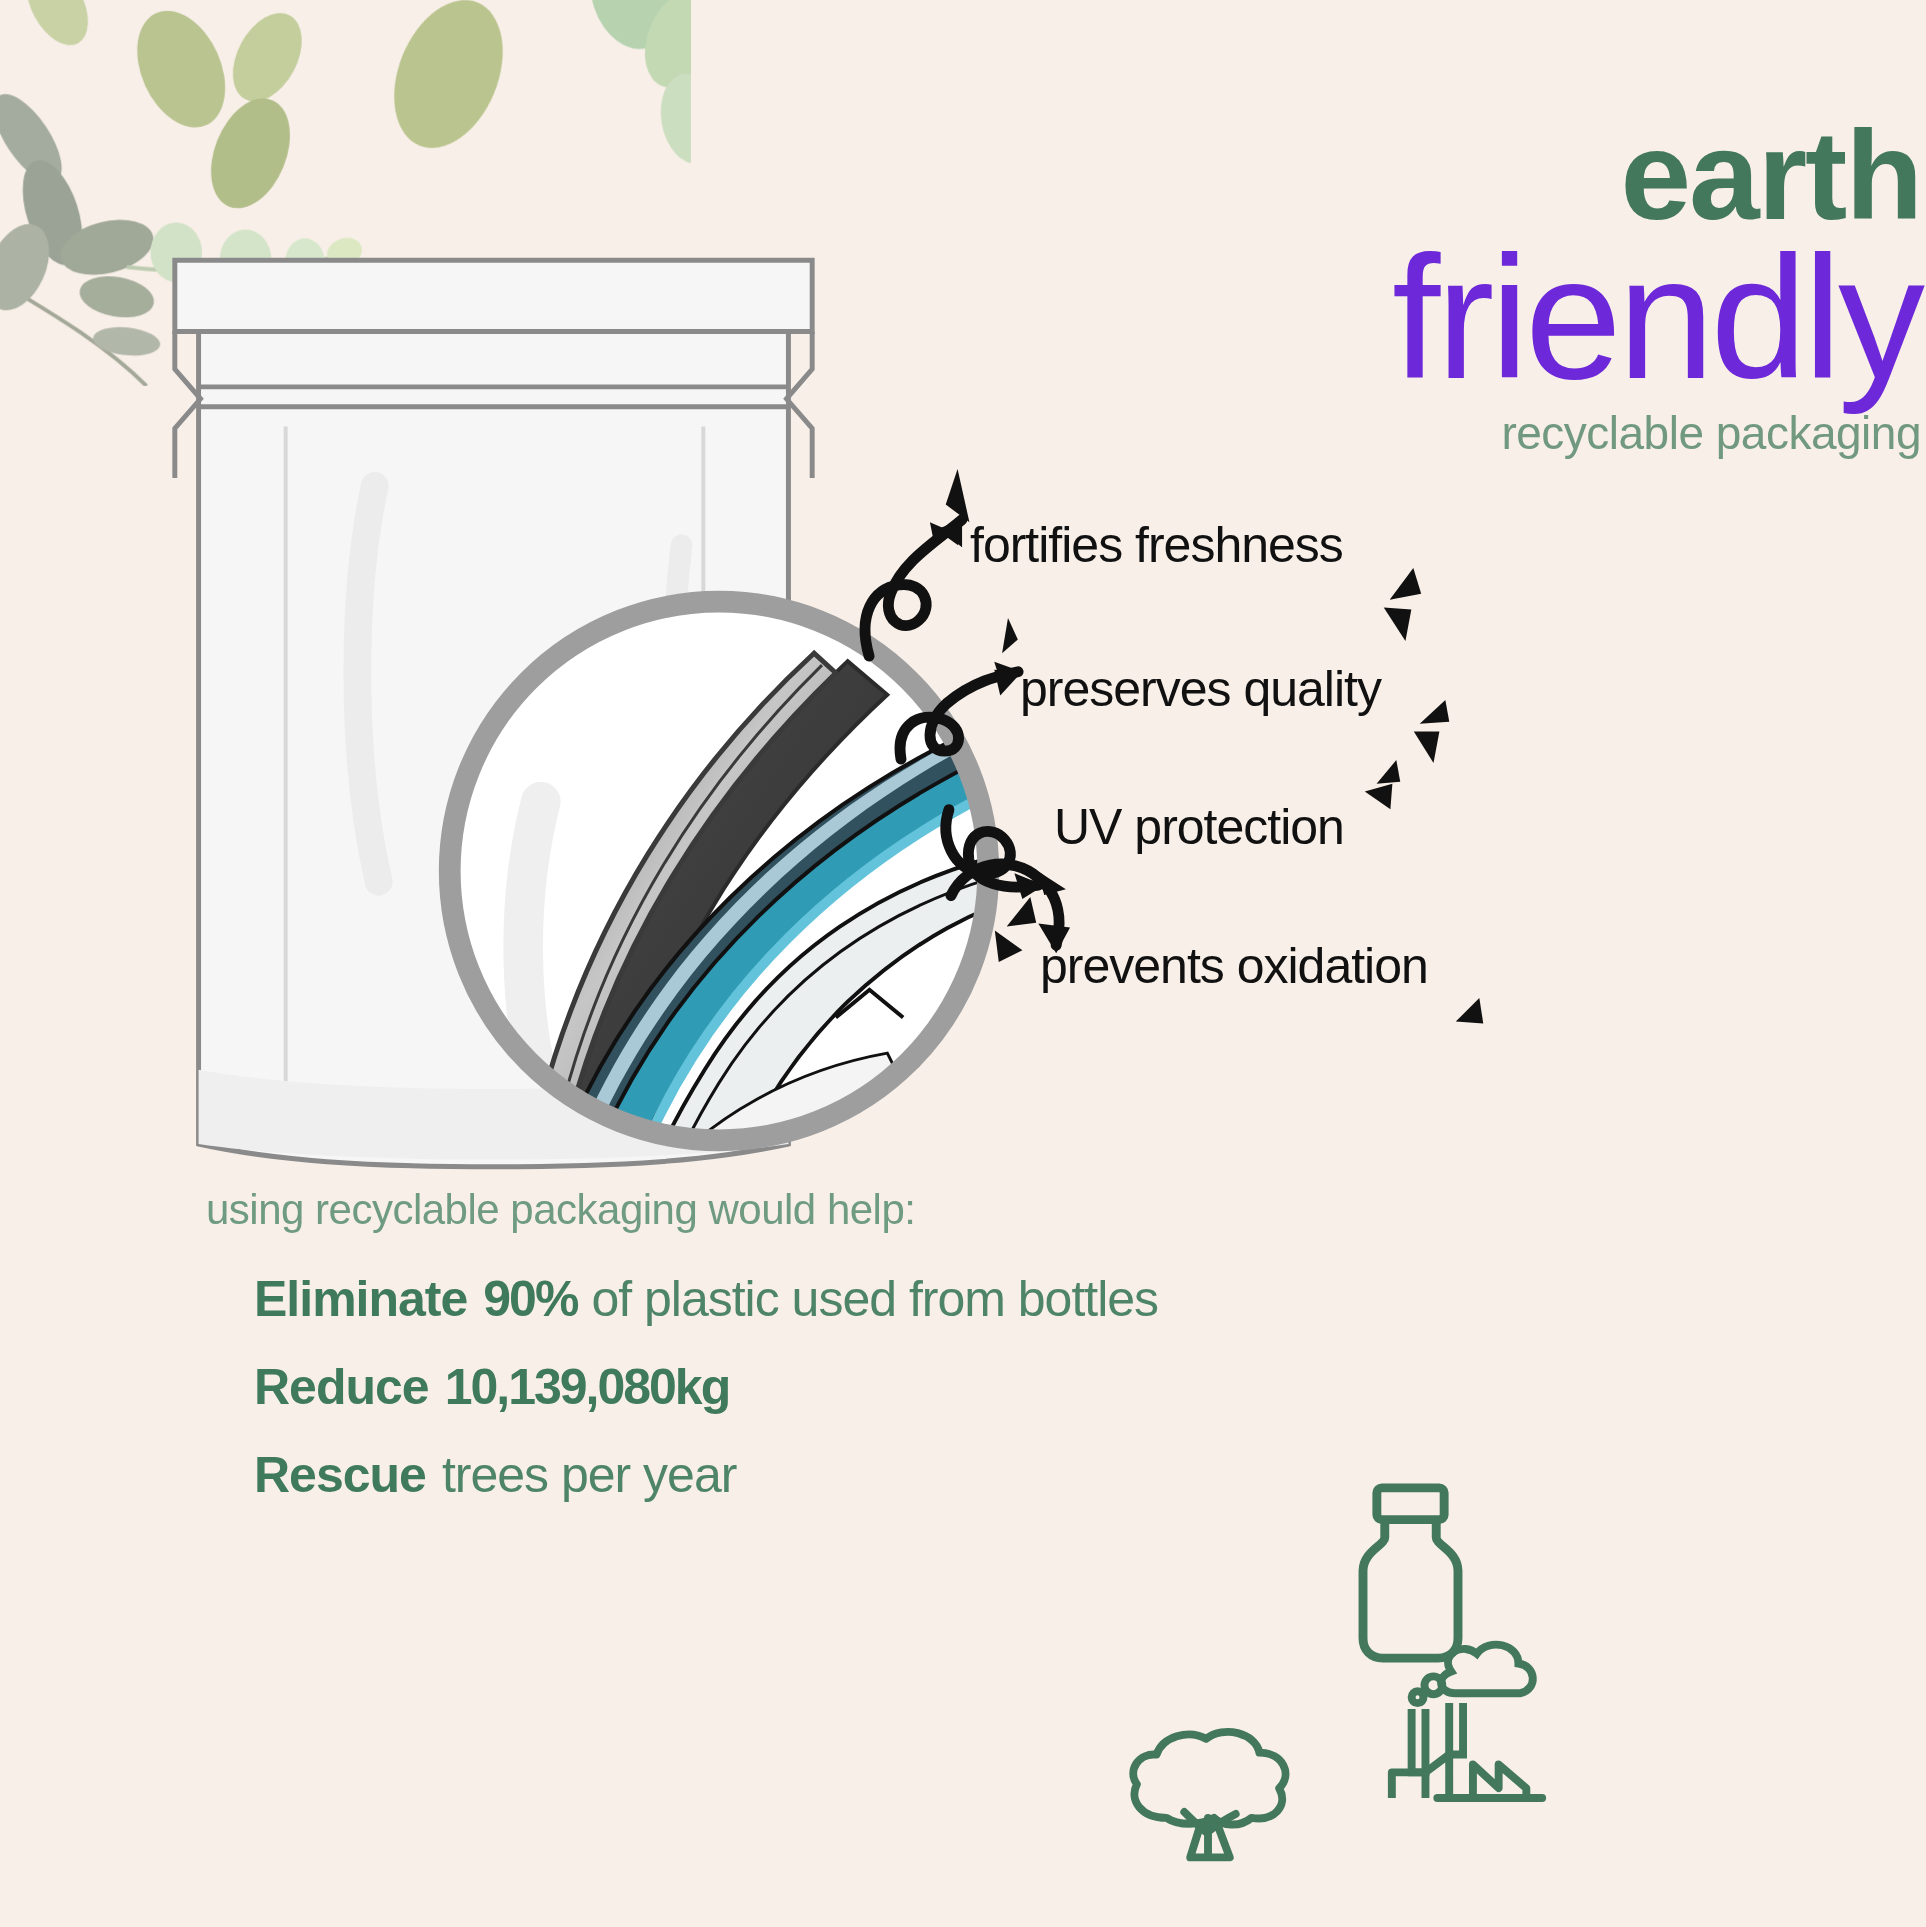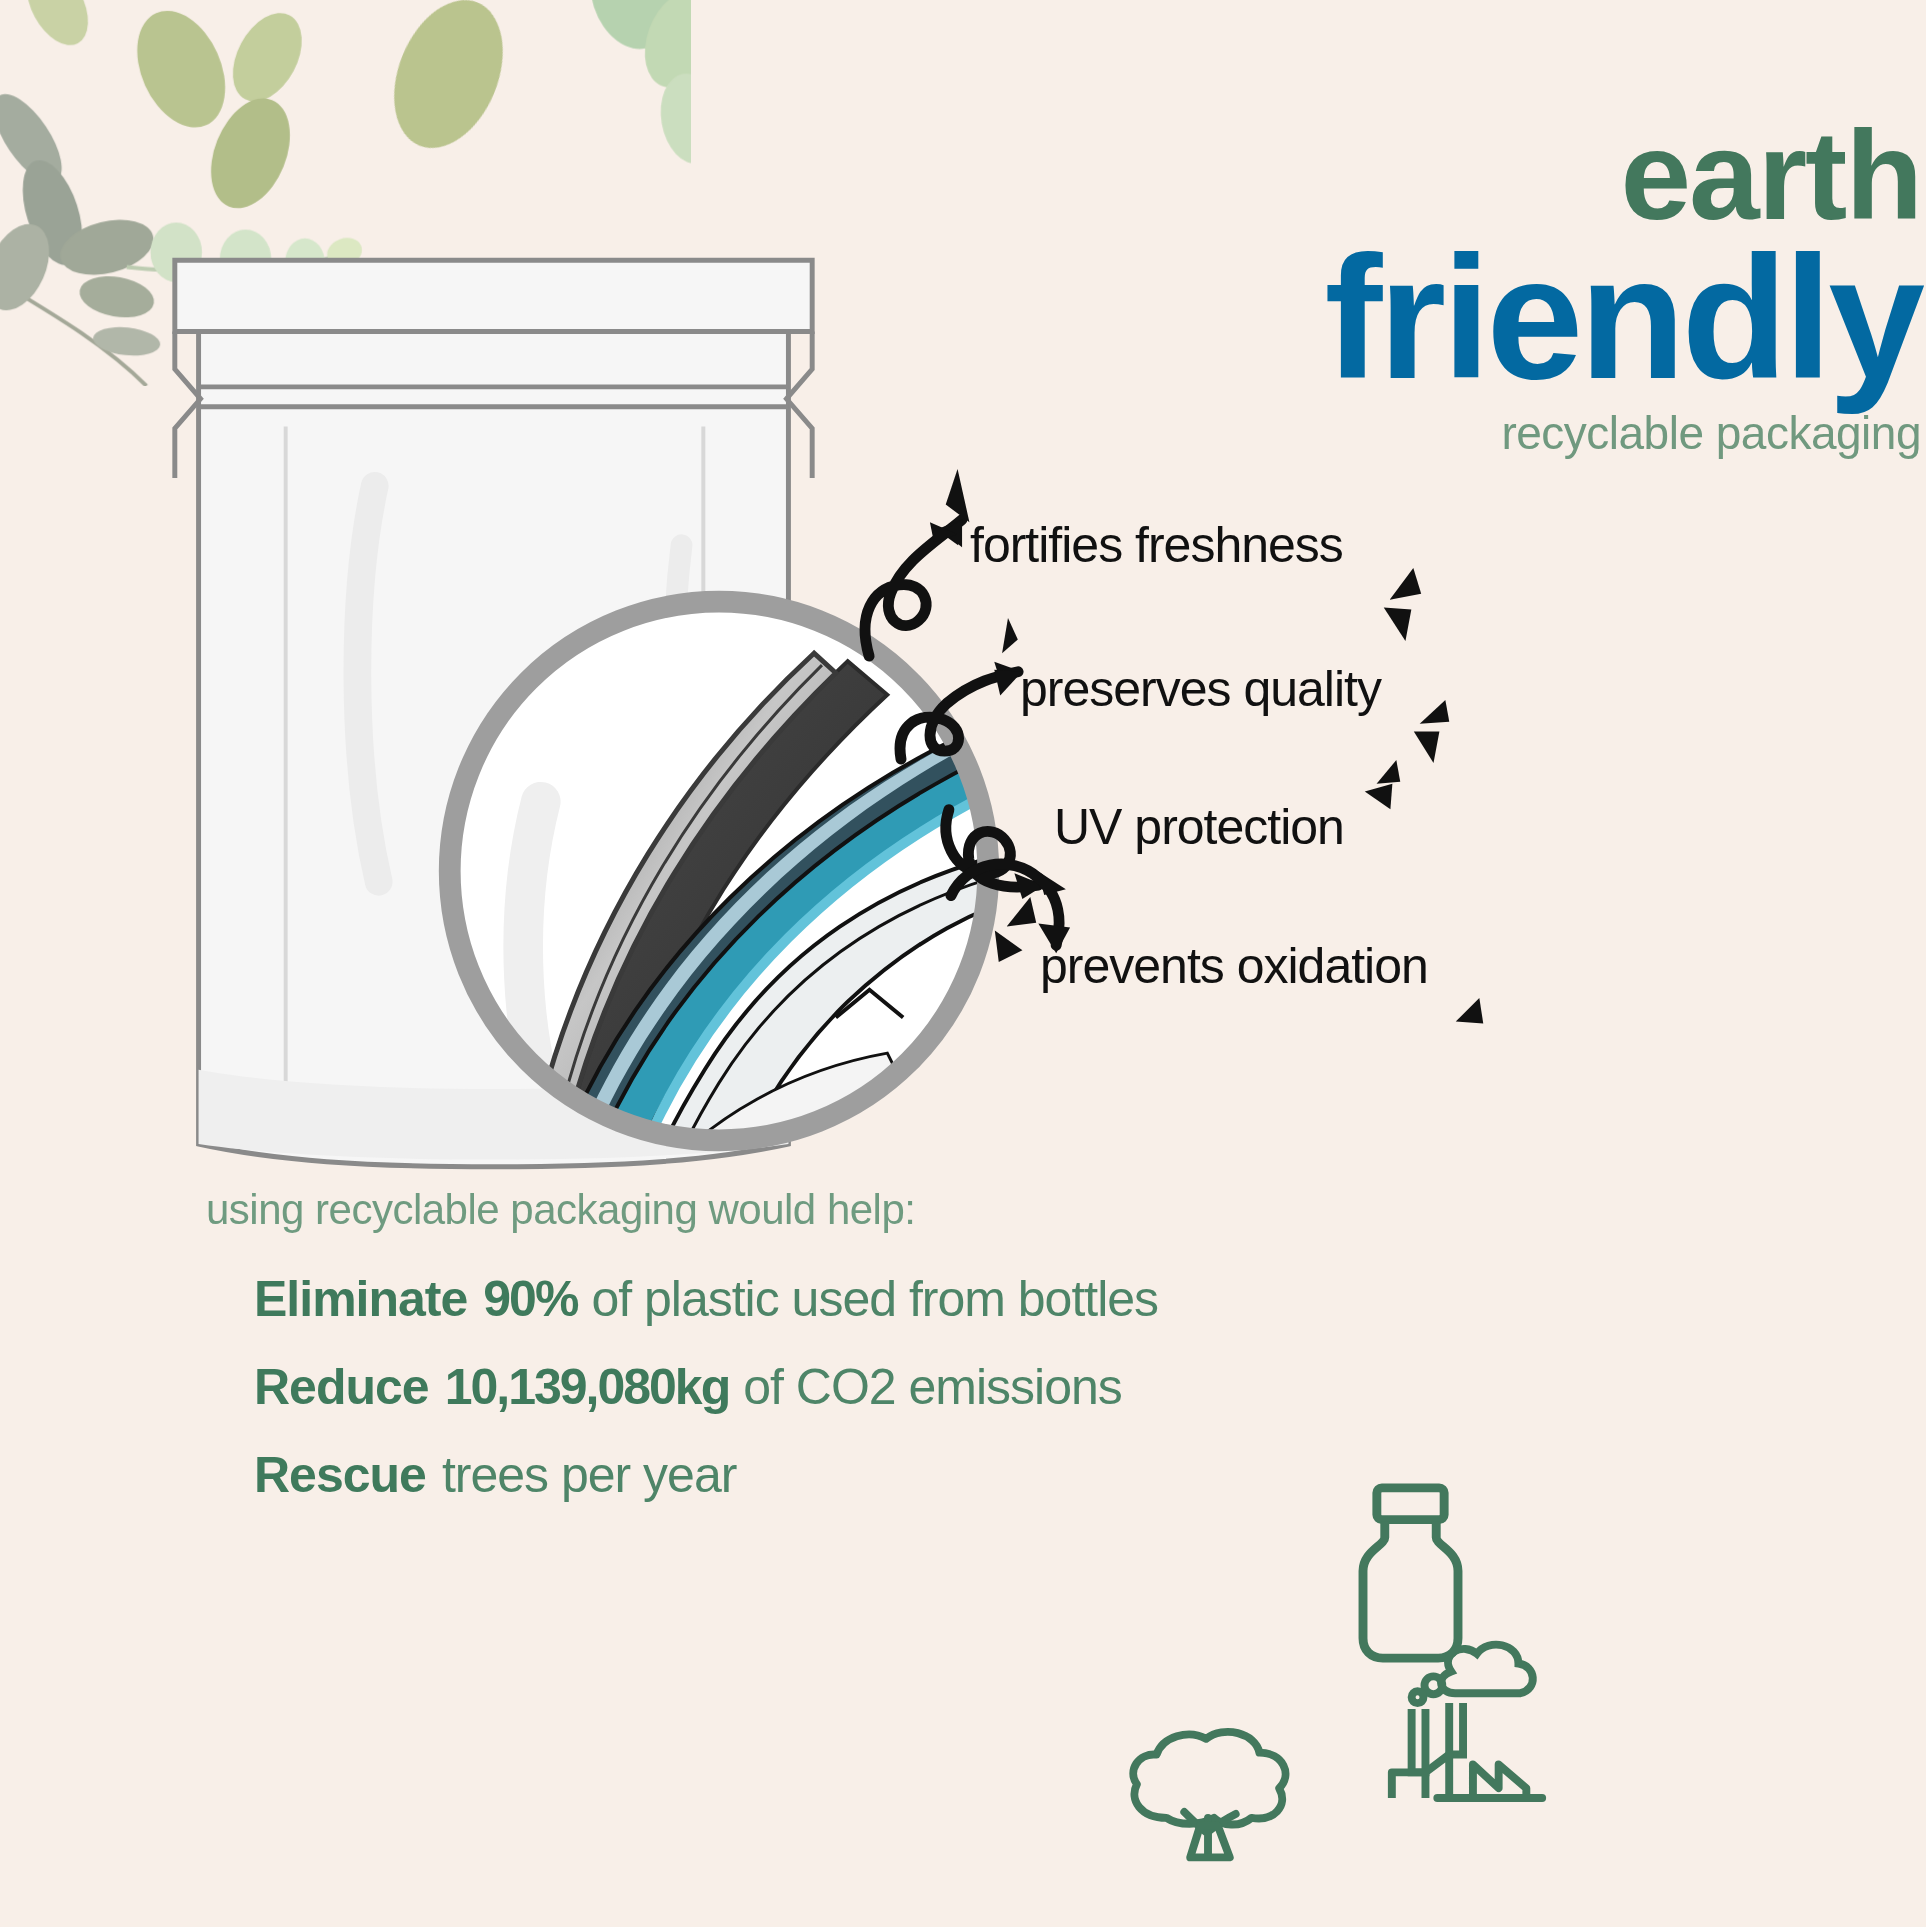--- a/index.html
+++ b/index.html
@@ -21,22 +21,22 @@
   
   #magnifier{left:404px;top:554px;width:594px;height:634px;}
 
   
   #headline{right:24px;top:117px;text-align:right;width:1030px;}
   .h-earth{
     font-size:127px;line-height:0.92;font-weight:bold;
     color:#43785d;letter-spacing:-2px;display:block;
   }
   .h-friendly{
-    font-size:174px;line-height:0.92;font-weight:700;
-    color:#0369a1;letter-spacing:-4px;display:block;margin-top:4px;
+    font-size:174px;line-height:0.92;font-weight:400;
+    color:#6d28d9;letter-spacing:-4px;display:block;margin-top:4px;
   }
   .h-sub{
     font-size:46px;color:#70997f;font-weight:400;display:block;
     margin-top:8px;letter-spacing:-0.5px;
   }
 
   
   .feature{position:absolute;white-space:nowrap;margin-top:16px;}
   .feature .flabel{
     font-size:50px;color:#111;font-weight:400;letter-spacing:-1px;
@@ -251,21 +251,20 @@
 
     <div class="stat-row">
       <span class="stat-verb">Eliminate</span>
       <span class="stat-num">90%</span>
       <span class="stat-tail">of plastic used from bottles</span>
     </div>
 
     <div class="stat-row">
       <span class="stat-verb">Reduce</span>
       <span class="stat-num">10,139,080kg</span>
-      <span class="stat-tail">of CO2 emissions</span>
     </div>
 
     <div class="stat-row">
       <span class="stat-verb">Rescue</span>
       <span class="stat-tail">trees per year</span>
     </div>
   </div>
 
   <svg class="abs" style="left:1323px;top:1480px;width:139px;height:188px;" viewBox="0 0 140 190">
     <rect x="36" y="8" width="68" height="32" rx="5" fill="none" stroke="#43785d" stroke-width="9"></rect>

